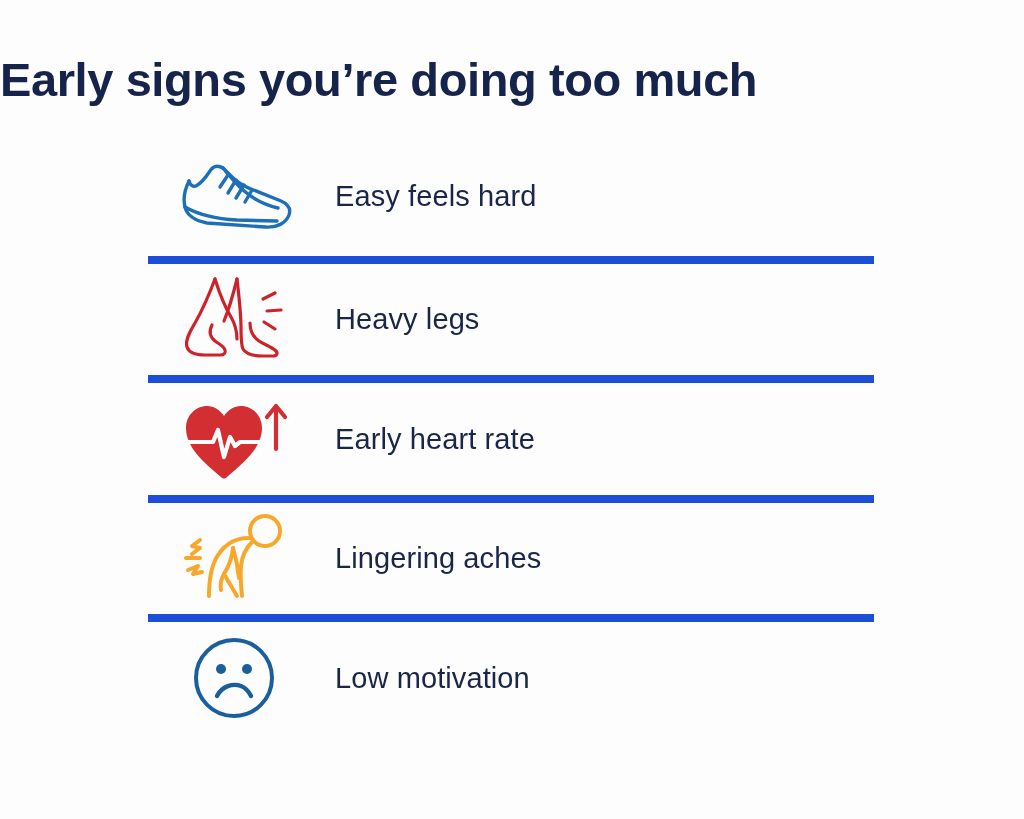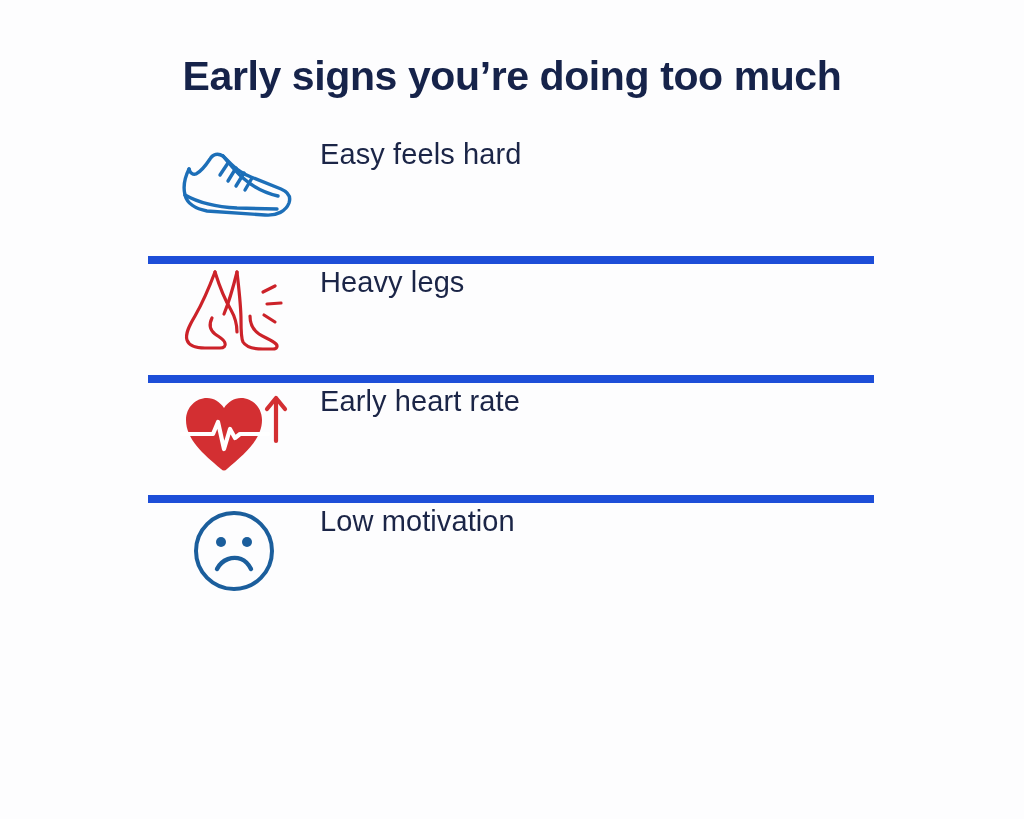--- a/index.html
+++ b/index.html
@@ -19,39 +19,41 @@
     width: 1024px;
     height: 819px;
     background: #fdfdfe;
     box-sizing: border-box;
   }
   .page-title {
     position: absolute;
     left: 0;
     top: 52px;
     width: 1024px;
-    text-align: center;
-    font-size: 41px;
+    text-align: left;
+    font-size: 47px;
     font-weight: 700;
     letter-spacing: -0.4px;
     color: #16234a;
     line-height: 1.2;
     white-space: nowrap;
   }
   .sign-list {
     position: absolute;
     left: 148px;
     top: 136px;
     width: 726px;
   }
   .sign-row {
     position: relative;
     display: flex;
+    align-items: center;
     height: 119.5px;
     box-sizing: border-box;
+    gap: 15px;
   }
   .sign-row + .sign-row {
     border-top: 8px solid #1d4ed8;
   }
   .icon-cell {
     width: 172px;
     min-width: 172px;
     height: 96px;
     display: flex;
     align-items: center;
@@ -118,20 +120,42 @@
         <svg width="108" height="84" viewBox="0 0 108 84" fill="none">
           <path d="M41 80 C23 65 6 50 6 31 C6 18 16 9 27 9 C34 9 40 13 44 19 C48 13 54 9 61 9 C72 9 82 18 82 31 C82 50 65 65 47 80 C45 82 43 82 41 80 Z" fill="#d32f32"></path>
           <path d="M2 45 L27 45 L33 45 L38 33 L44 60 L50 40 L55 49 L60 45 L88 45" fill="none" stroke="#ffffff" stroke-width="4.2" stroke-linecap="round" stroke-linejoin="round"></path>
           <path d="M96 52 L96 10" stroke="#d32f32" stroke-width="4.2" stroke-linecap="round"></path>
           <path d="M87 20 L96 9 L105 20" fill="none" stroke="#d32f32" stroke-width="4.2" stroke-linecap="round" stroke-linejoin="round"></path>
         </svg>
       </div>
       <div class="sign-label">Early heart rate</div>
     </div>
 
+    <div class="sign-row">
+      <div class="icon-cell">
+        <svg width="116" height="92" viewBox="0 0 116 92" fill="none" stroke="#f7a82a" stroke-width="4" stroke-linecap="round" stroke-linejoin="round">
+
+          <circle cx="89" cy="19" r="15"></circle>
+
+          <path d="M75 26 C62 25 50 31 42 43 C36 52 33 63 33 84"></path>
+
+          <path d="M76 30 C70 36 66 44 65 54 C64 64 65 74 66 84"></path>
+
+          <path d="M57 36 C56 46 53 54 48 62 C45 67 44 72 45 78"></path>
+          <path d="M57 36 C60 46 62 56 63 66"></path>
+
+          <path d="M48 62 L61 84"></path>
+
+          <path d="M24 28 L16 34 L24 36 L16 42"></path>
+          <path d="M10 46 L24 46"></path>
+          <path d="M12 58 L22 54 L17 62 L26 60"></path>
+        </svg>
+      </div>
+      <div class="sign-label">Lingering aches</div>
+    </div>
 
     <div class="sign-row">
       <div class="icon-cell">
         <svg width="86" height="86" viewBox="0 0 86 86" fill="none">
           <circle cx="43" cy="43" r="38" stroke="#1b5e9c" stroke-width="4"></circle>
           <circle cx="30" cy="34" r="5" fill="#1b5e9c"></circle>
           <circle cx="56" cy="34" r="5" fill="#1b5e9c"></circle>
           <path d="M26 61 C31 51 42 48 50 51 C55 53 58 57 60 61" fill="none" stroke="#1b5e9c" stroke-width="4.4" stroke-linecap="round"></path>
         </svg>
       </div>

